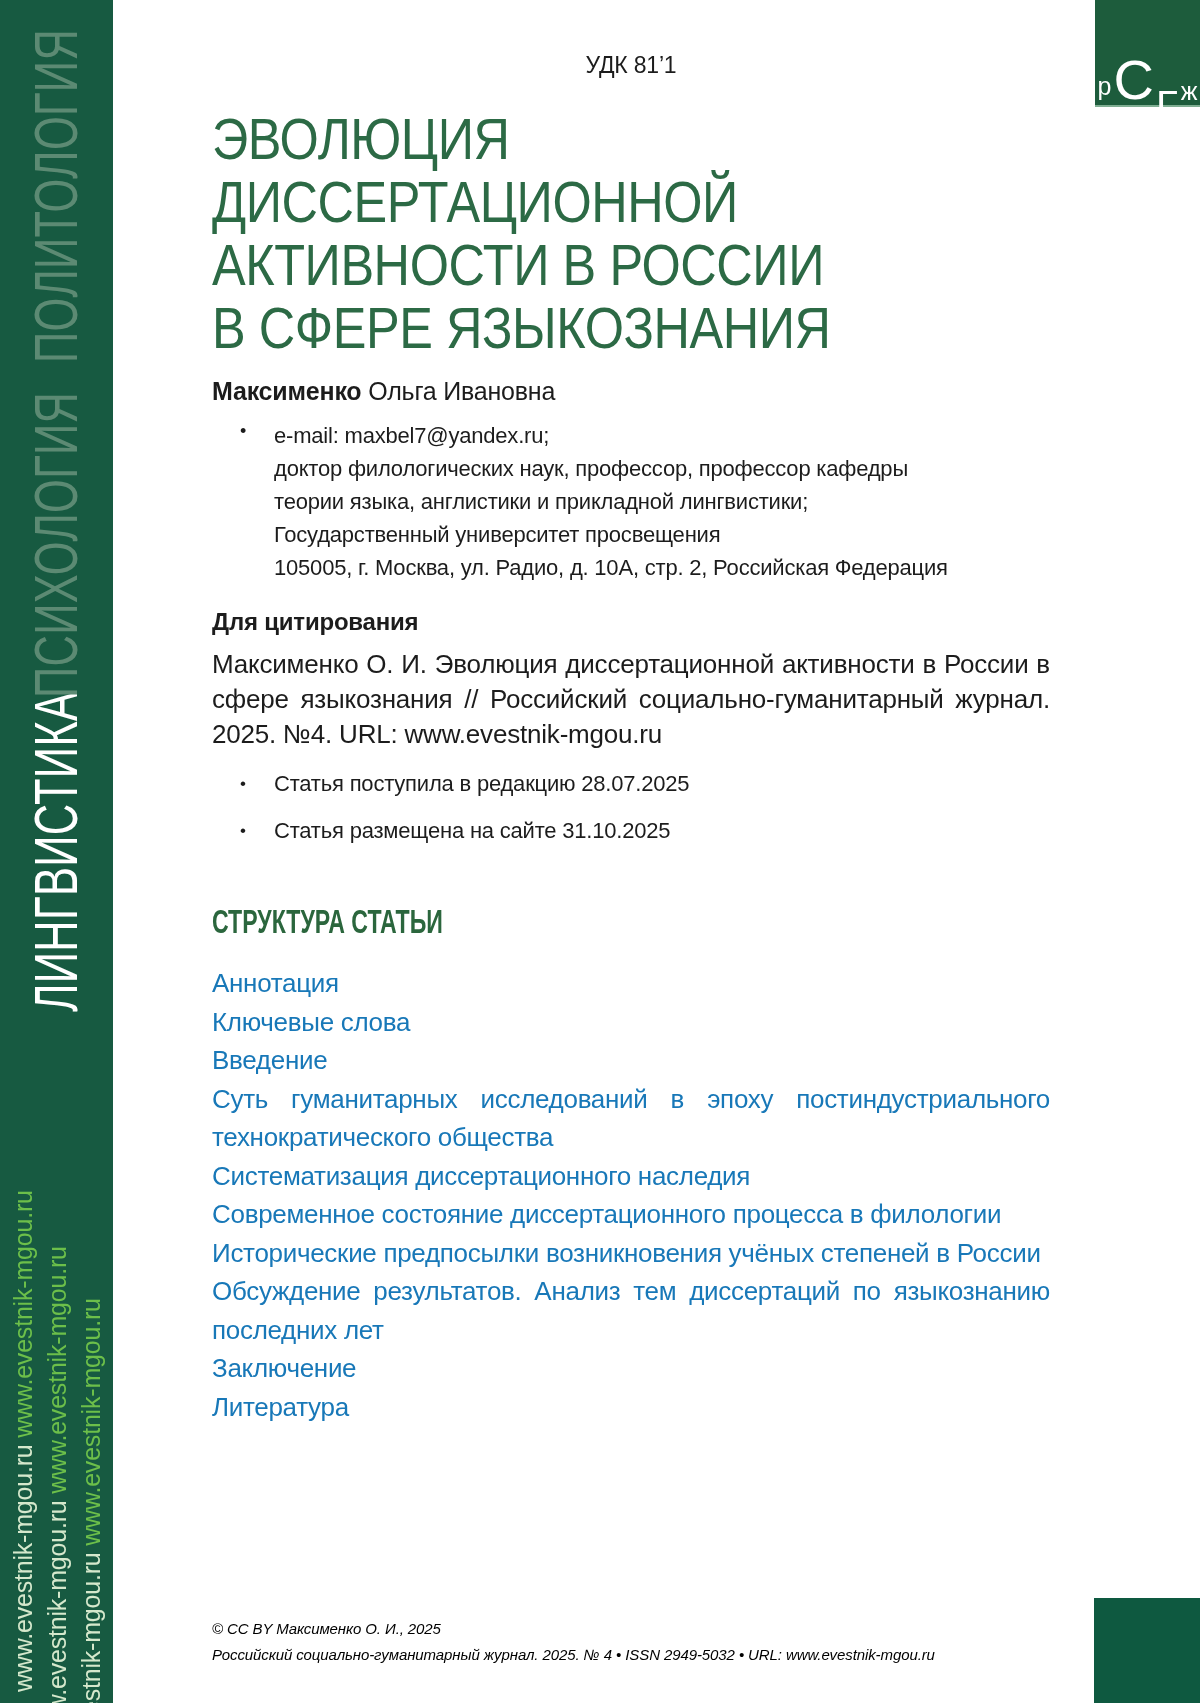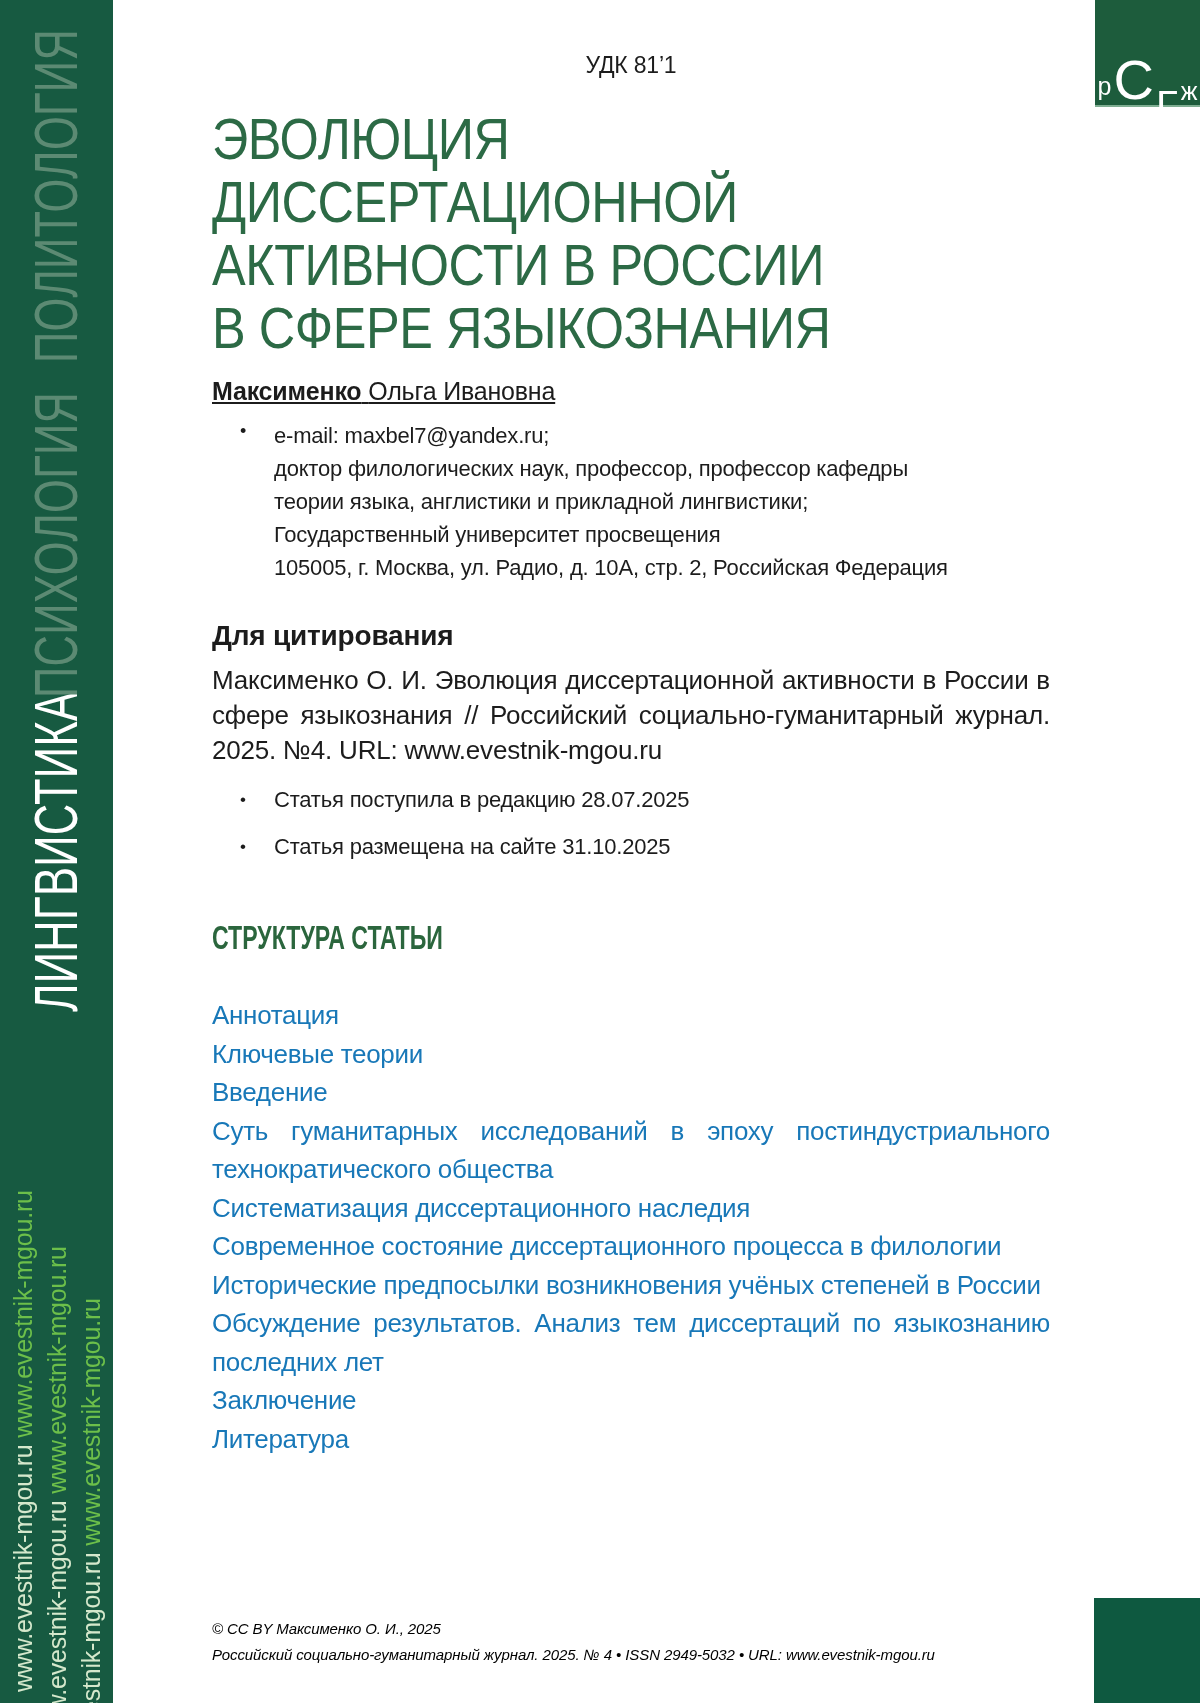--- a/index.html
+++ b/index.html
@@ -58,38 +58,38 @@
     position:absolute; left:212px; top:0; width:838px; padding-top:52px;
     letter-spacing:-0.2px;
   }
   .udc { font-size:23px; color:#1c1c1c;text-align:center; }
   .title {
     margin-top:28px; width:962px; color:#2C6A45;
     font-size:58px; font-weight:500; line-height:63px; letter-spacing:-0.5px;
     transform:scaleX(0.87); transform-origin:0 0;
   }
   .title .tl { display:block; }
-  .author { margin-top:18px; font-size:25px;text-decoration:underline; }
+  .author { margin-top:18px; font-size:25px; }
   .author .surname { font-weight:700; }
   .details { position:relative; margin-top:13px; padding-left:62px; font-size:22px; }
   .details .bullet { position:absolute; left:28px; top:2px; font-size:18px; }
   .details .dline { line-height:33px; }
-  .cite-head { margin-top:36px; font-size:28px; font-weight:700; }
+  .cite-head { margin-top:24px; font-size:24px; font-weight:700; }
   .cite {
     margin-top:11px; font-size:26px; line-height:35px;
     text-align:justify; text-align-last:left;
   }
   .note { position:relative; padding-left:62px; font-size:22px; line-height:30px; margin-top:17px; }
   .note .bullet { position:absolute; left:28px; top:0; font-size:17px; }
   .structure-heading {
     margin-top:58px; color:#2B663D; white-space:nowrap;
     font-size:33px; font-weight:700; line-height:36px; letter-spacing:0;
     transform:scaleX(0.70); transform-origin:0 0;
   }
-  .links { margin-top:40px; }
+  .links { margin-top:24px; }
   .link {
     color:#1878B8; font-size:26px; line-height:38.5px; letter-spacing:-0.3px;
     text-align:justify; text-align-last:left; cursor:pointer;
   }
 
   
   .footer {
     position:absolute; left:212px; top:1616px; width:840px;
     color:#000000; font-size:15px; line-height:26px; letter-spacing:-0.1px;font-style:italic;
   }
@@ -148,21 +148,21 @@
     </div>
     <div class="note">
       <span class="bullet">•</span>
       <span>Статья размещена на сайте 31.10.2025</span>
     </div>
 
     <h2 class="structure-heading">СТРУКТУРА СТАТЬИ</h2>
 
     <nav class="links">
       <div class="link">Аннотация</div>
-      <div class="link">Ключевые теории</div>
+      <div class="link">Ключевые слова</div>
       <div class="link">Введение</div>
       <div class="link">Суть гуманитарных исследований в эпоху постиндустриального технократического общества</div>
       <div class="link">Систематизация диссертационного наследия</div>
       <div class="link">Современное состояние диссертационного процесса в фило­логии</div>
       <div class="link">Исторические предпосылки возникновения учёных степеней в России</div>
       <div class="link">Обсуждение результатов. Анализ тем диссертаций по языкозна­нию последних лет</div>
       <div class="link">Заключение</div>
       <div class="link">Литература</div>
     </nav>
   </main>

